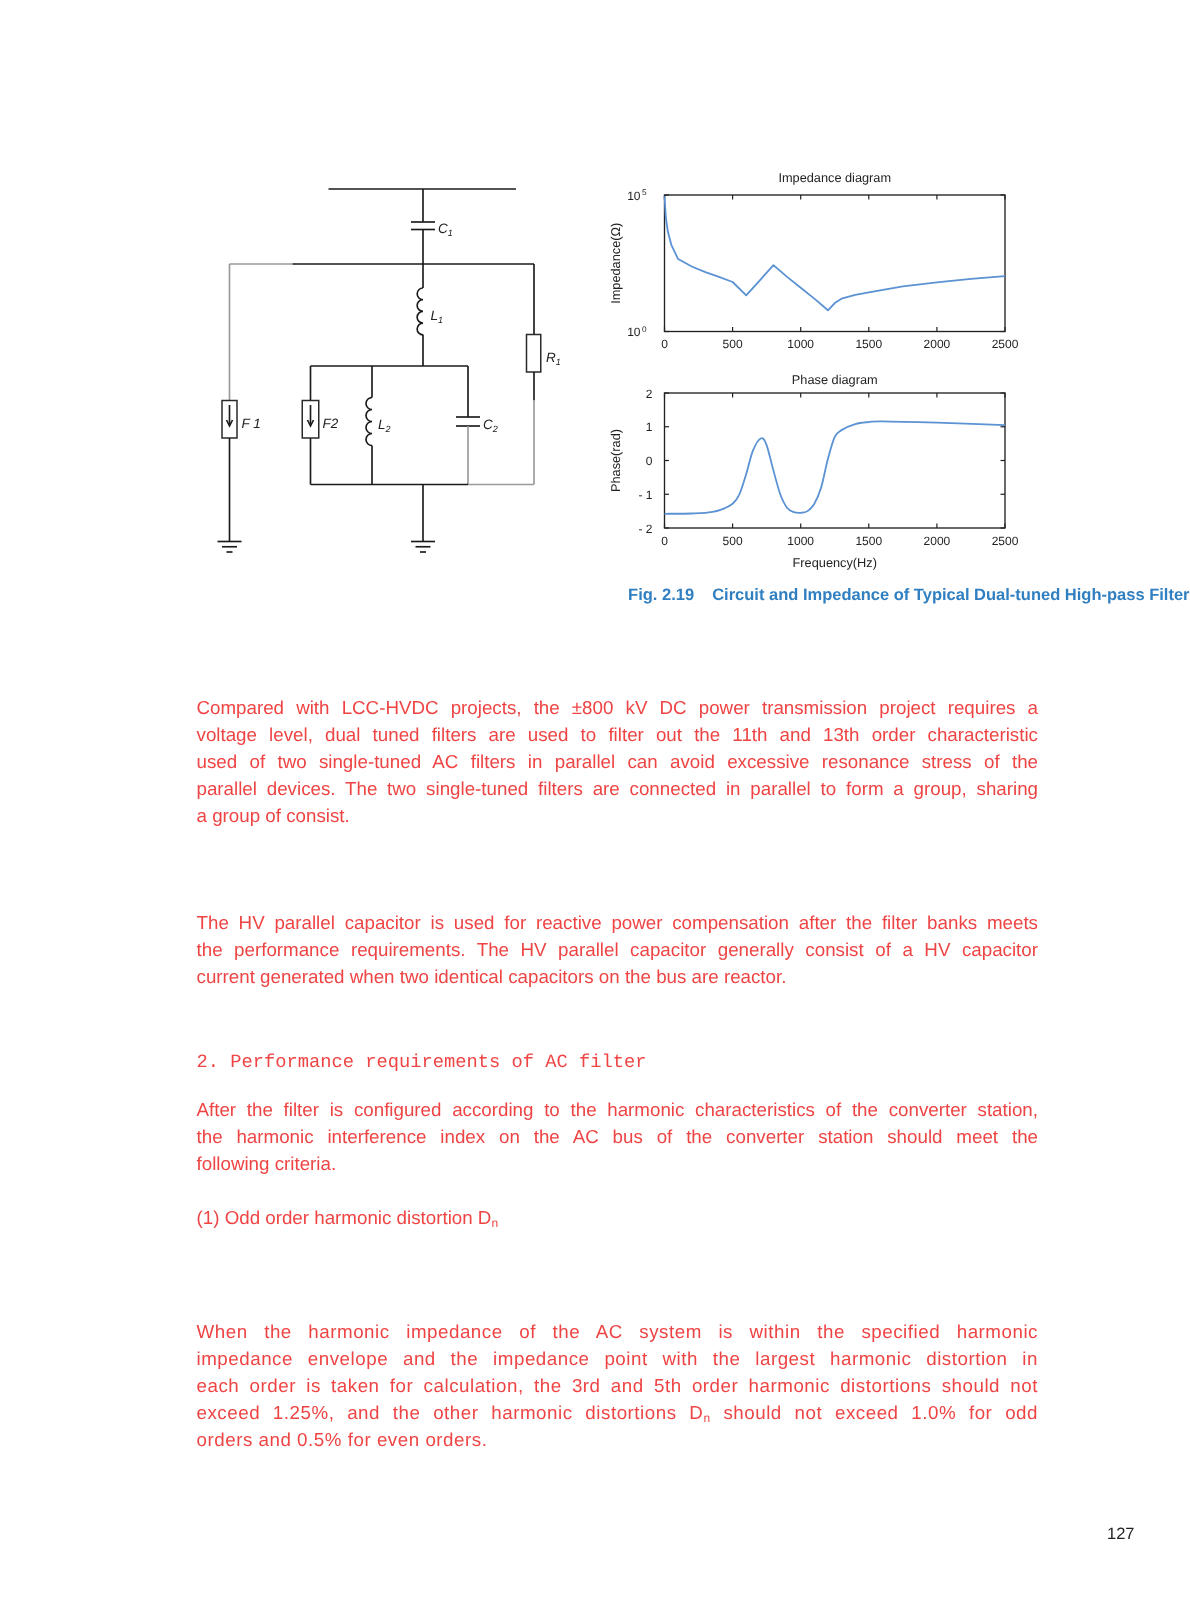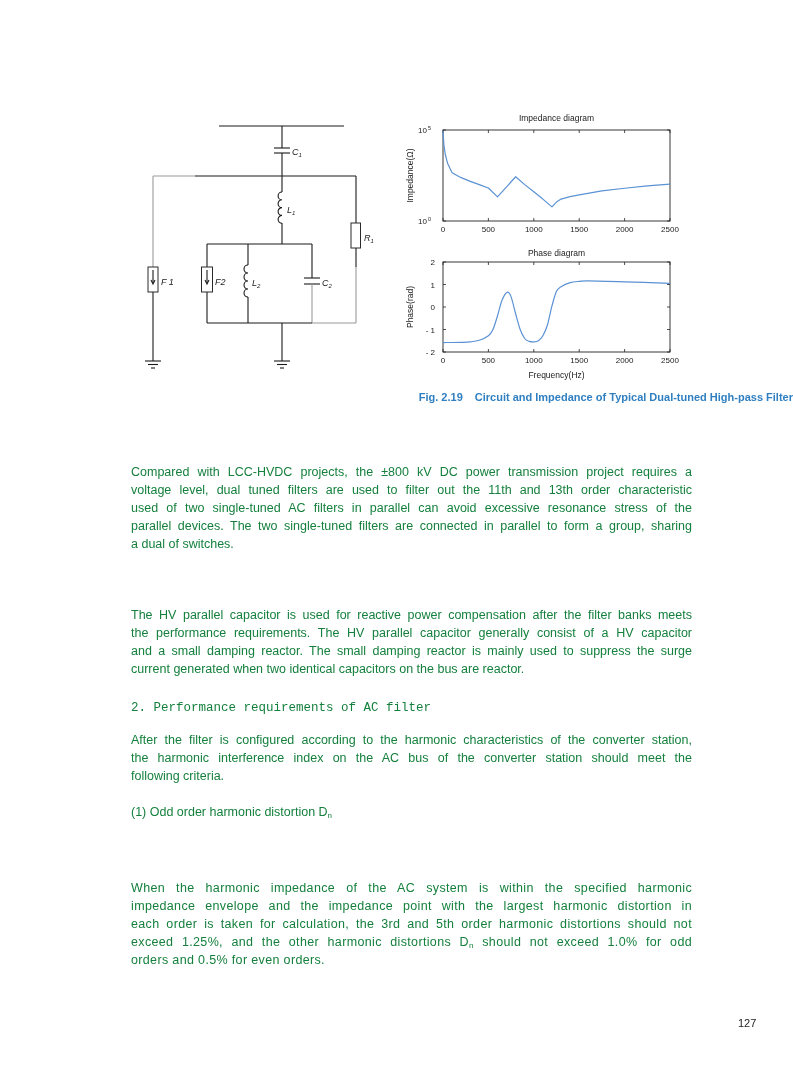--- a/index.html
+++ b/index.html
@@ -8,21 +8,21 @@
   #fig-svg { position:absolute; left:0; top:0; width:793px; height:420px; }
   #fig-svg text { font-family:"Liberation Sans", sans-serif; fill:#222; }
   .wire { stroke:#1a1a1a; stroke-width:1.1; fill:none; }
   .wire-gray { stroke:#9a9a9a; stroke-width:1.1; fill:none; }
   .comp { stroke:#2a2a2a; stroke-width:1; fill:#fff; }
   .clabel { font-size:9px; font-style:italic; }
   .caption { position:absolute; left:0; width:793px; top:391px; text-align:right;
              font-size:11px; font-weight:bold; color:#2f7fc1; }
   .caption span { display:inline-block; }
   .caption .fig-no { margin-right:12px; }
-  .block { position:absolute; left:131px; width:561px; font-size:12.5px; line-height:18px; color:#15803d; }
+  .block { position:absolute; left:131px; width:561px; font-size:12.5px; line-height:18px; color:#ef4444; }
   .line { height:18px; text-align:justify; text-align-last:justify; white-space:normal; }
   .line.last { text-align-last:left; }
   .block.tracked { letter-spacing:0.35px; }
   sub { font-size:8px; vertical-align:-2px; line-height:0; }
   .page-num { position:absolute; left:738px; top:1017px; font-size:11px; color:#222; }
 </style>
 </head>
 <body>
 
 <svg id="fig-svg" viewBox="0 0 793 420" xmlns="http://www.w3.org/2000/svg">
@@ -162,26 +162,25 @@
 <div class="caption">
   <span class="fig-no">Fig. 2.19</span><span>Circuit and Impedance of Typical Dual-tuned High-pass Filter</span>
 </div>
 
 <div id="body-text">
     <div class="block" style="top: 463px;">
       <div class="line">Compared with LCC-HVDC projects, the ±800 kV DC power transmission project requires a</div>
       <div class="line">voltage level, dual tuned filters are used to filter out the 11th and 13th order characteristic</div>
       <div class="line">used of two single-tuned AC filters in parallel can avoid excessive resonance stress of the</div>
       <div class="line">parallel devices. The two single-tuned filters are connected in parallel to form a group, sharing</div>
-      <div class="line last">a dual of switches.</div>
+      <div class="line last">a group of consist.</div>
     </div>
     <div class="block" style="top: 606px;">
       <div class="line">The HV parallel capacitor is used for reactive power compensation after the filter banks meets</div>
       <div class="line">the performance requirements. The HV parallel capacitor generally consist of a HV capacitor</div>
-      <div class="line">and a small damping reactor. The small damping reactor is mainly used to suppress the surge</div>
       <div class="line last">current generated when two identical capacitors on the bus are reactor.</div>
     </div>
     <div class="block" style="top: 699px; font-family: Liberation Mono, monospace;">
       <div class="line last">2. Performance requirements of AC filter</div>
     </div>
     <div class="block" style="top: 731px;">
       <div class="line">After the filter is configured according to the harmonic characteristics of the converter station,</div>
       <div class="line">the harmonic interference index on the AC bus of the converter station should meet the</div>
       <div class="line last">following criteria.</div>
     </div>

